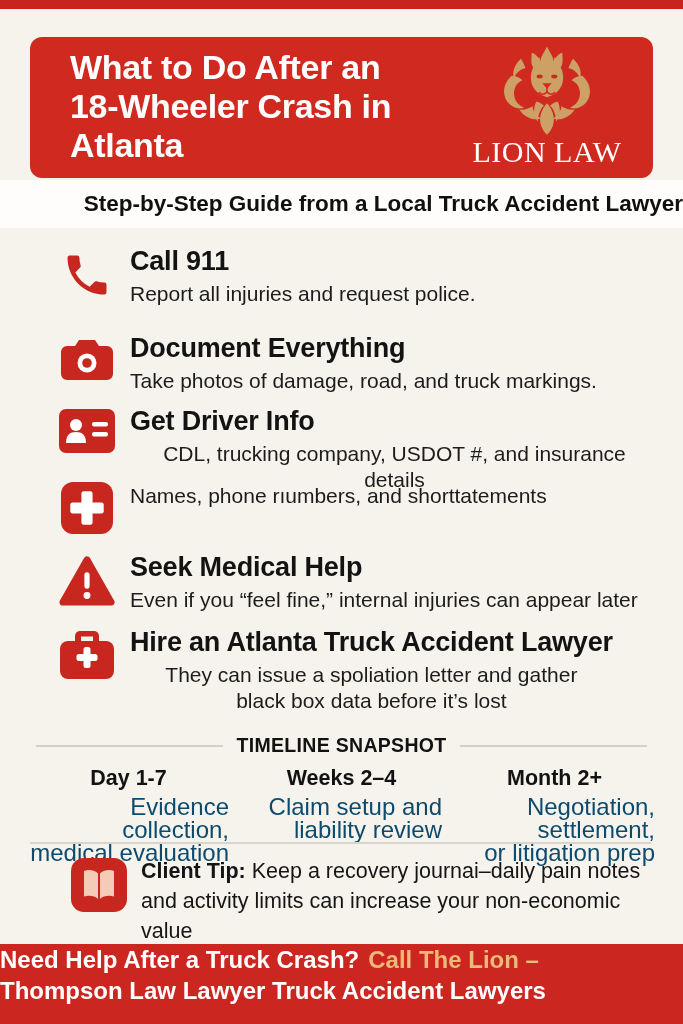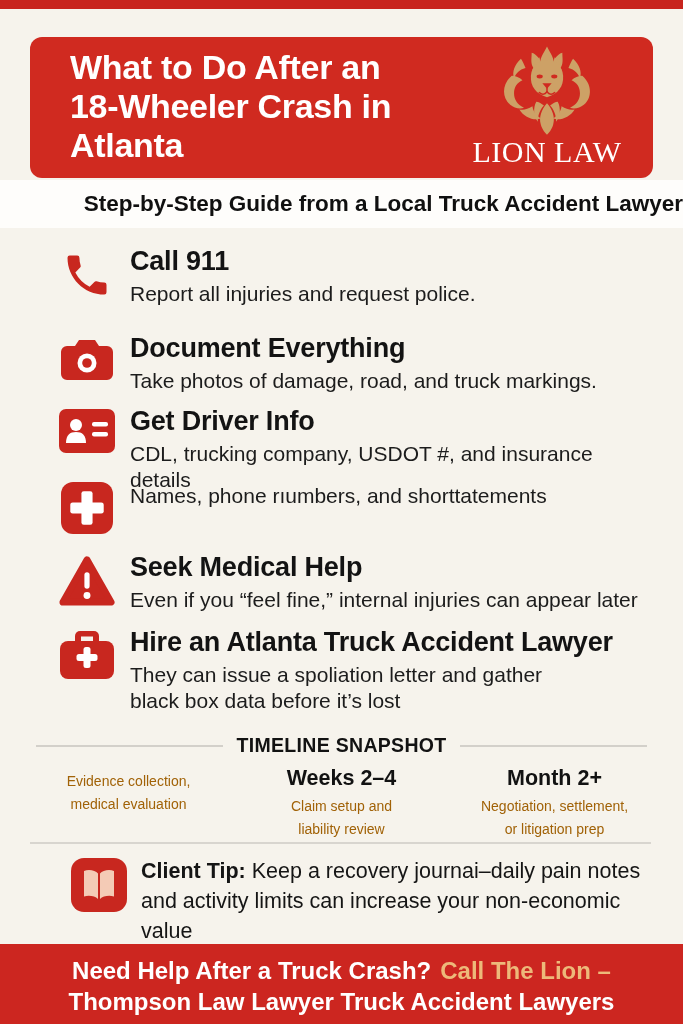--- a/index.html
+++ b/index.html
@@ -14,38 +14,38 @@
   .brand{font-family:"Liberation Serif",serif;font-size:30px;font-weight:400;color:#fff;letter-spacing:0.5px;margin-top:-2px;}
   
   .subtitle-band{position:absolute;top:180px;left:0;right:0;height:48px;background:#FEFDFB;
     display:flex;align-items:center;justify-content:flex-end;font-size:22.5px;font-weight:700;color:#101010;}
   
   .step{position:absolute;left:57px;right:24px;display:flex;}
   .s0{top:246px}.s1{top:333px}.s2{top:406px}.s3{top:479px}.s4{top:552px}.s5{top:627px}
   .step-icon{width:60px;flex:none;display:flex;justify-content:center;align-items:flex-start;padding-top:3px;}
   .step-text{margin-left:13px;}
   .step-title{font-size:27px;font-weight:700;letter-spacing:-0.2px;color:#131313;}
-  .step-desc{font-size:21px;color:#1c1c1c;margin-top:4px;line-height:26px;white-space:pre-line;}
+  .step-desc{font-size:21px;color:#1c1c1c;margin-top:4px;line-height:26px;white-space:pre-line;text-align:center;}
   
   .tl-head{position:absolute;top:734px;left:36px;right:36px;display:flex;align-items:center;gap:14px;justify-content:center;}
   .tl-line{flex:1;height:2px;background:#D3D0CA;}
   .tl-text{font-size:19.5px;font-weight:700;letter-spacing:0.3px;color:#121212;}
   .phases{position:absolute;top:766px;left:22px;right:22px;display:flex;}
   .phase{flex:1;text-align:center;padding:0 6px;}
   .phase-label{font-size:21.5px;font-weight:700;color:#121212;}
-  .phase-desc{font-size:14px;line-height:23px;margin-top:4px;color:#a16207;white-space:pre-line;}
+  .phase-desc{font-size:24px;line-height:23px;margin-top:4px;color:#0c4a6e;white-space:pre-line;text-align:right;}
   .divider{position:absolute;top:842px;left:30px;right:32px;height:2px;background:#D8D5CF;}
   
   .tip{position:absolute;top:856px;left:69px;right:24px;display:flex;}
   .tip-icon{width:60px;flex:none;display:flex;justify-content:center;padding-top:2px;}
   .tip-body{margin-left:12px;font-size:21.5px;line-height:30px;color:#151515;white-space:pre-line;}
   .tip-label{font-weight:700;}
   
   .footer{position:absolute;top:944px;left:0;right:0;bottom:0;background:#CC2620;color:#fff;
-    text-align:center;font-weight:700;font-size:24px;line-height:31px;padding-top:11px;}
+    text-align:left;font-weight:700;font-size:24px;line-height:31px;}
   .footer .gold{color:#EDB97A;margin-left:9px;}
   svg{display:block;}
 </style>
 </head>
 <body>
 
 <div class="page">
 
   <div class="top-strip"></div>
 
@@ -180,20 +180,21 @@
   </div>
 
   <div class="tl-head">
     <div class="tl-line"></div>
     <div class="tl-text">TIMELINE SNAPSHOT</div>
     <div class="tl-line"></div>
   </div>
 
   <div class="phases">
     <div class="phase">
+      <div class="phase-label">Day 1-7</div>
       <div class="phase-desc">Evidence collection,
 medical evaluation</div>
     </div>
     <div class="phase">
       <div class="phase-label">Weeks 2–4</div>
       <div class="phase-desc">Claim setup and
 liability review</div>
     </div>
     <div class="phase">
       <div class="phase-label">Month 2+</div>

